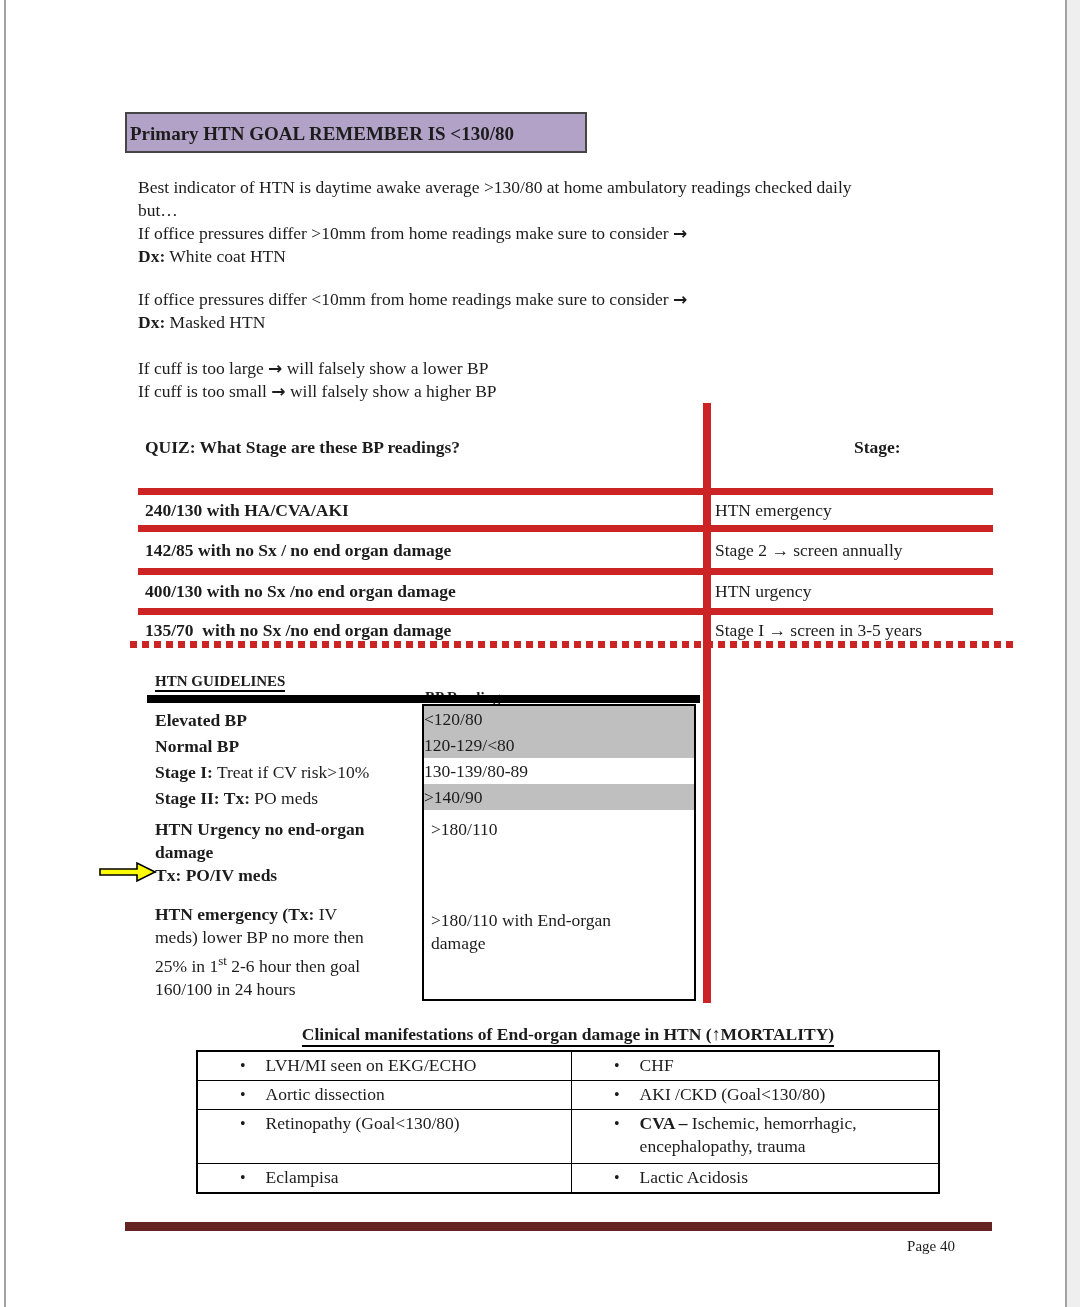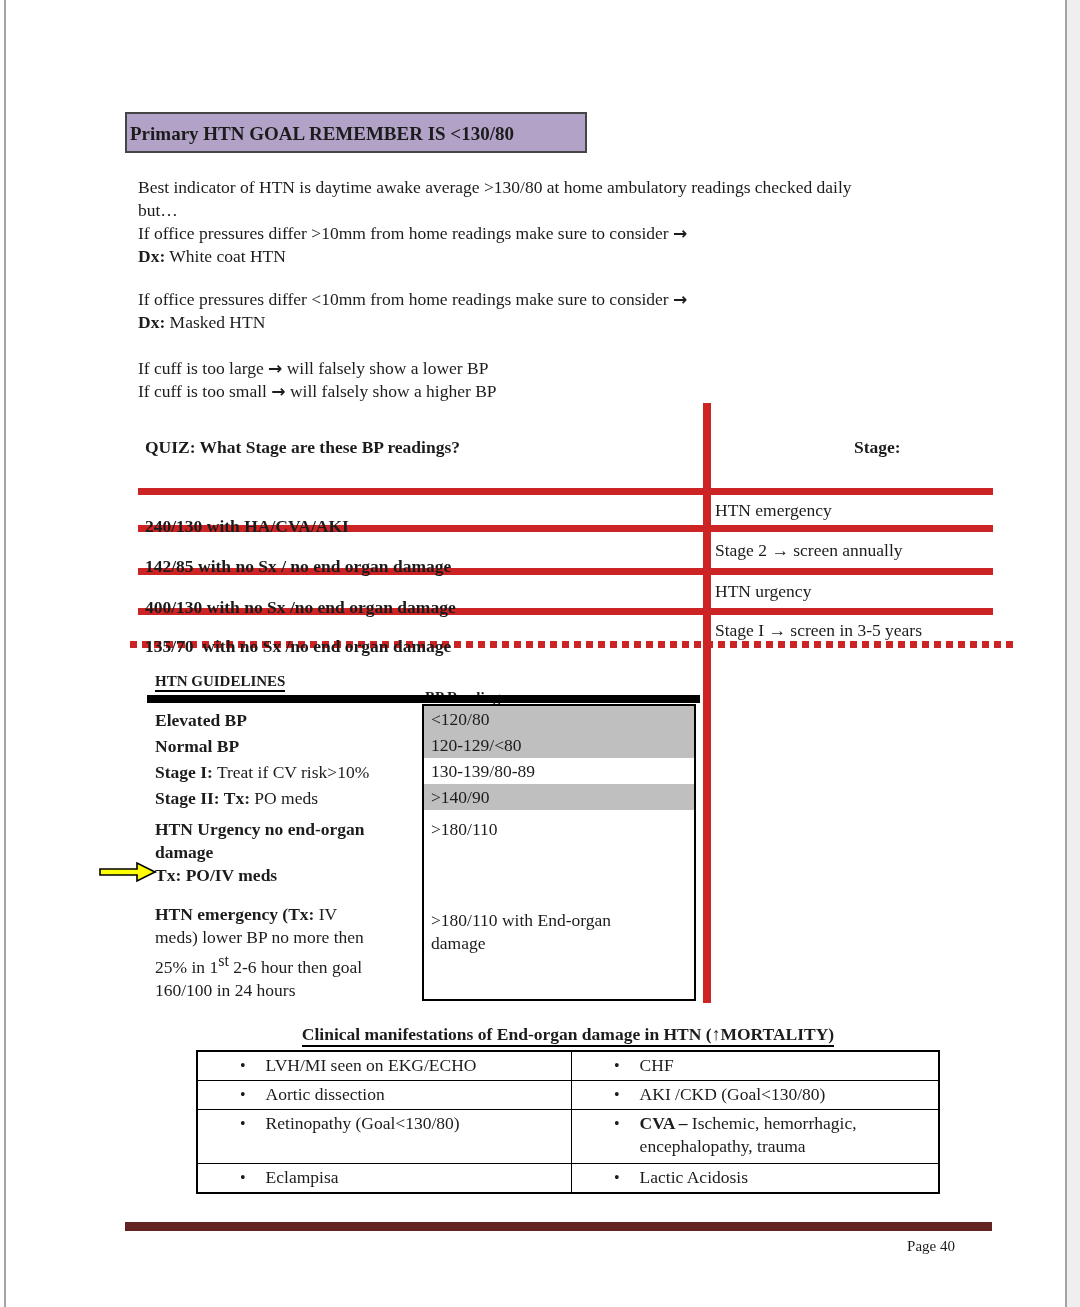--- a/index.html
+++ b/index.html
@@ -21,41 +21,41 @@
   .b { font-weight:bold; }
   .arrow { font-family:"DejaVu Sans",sans-serif; font-weight:bold; font-size:17px; }
 
   .vline { position:absolute; left:703px; top:403px; width:8px; height:600px; background:var(--accent-red,#cc2424); }
   .hbar  { position:absolute; left:138px; width:855px; height:7px; background:var(--accent-red,#cc2424); }
   .dotted {
     position:absolute; left:130px; top:641px; width:883px; height:7px;
     background:repeating-linear-gradient(to right, var(--accent-red,#cc2424) 0 7px, transparent 7px 12px);
   }
   .quiz-head { position:absolute; font-size:17.5px; font-weight:bold; }
-  .q-read { position:absolute; left:145px; font-size:17.5px; font-weight:bold; white-space:pre-wrap;margin-top:16px; }
+  .q-read { position:absolute; left:145px; font-size:17.5px; font-weight:bold; white-space:pre-wrap; }
   .q-stage { position:absolute; left:715px; font-size:17.5px; }
 
   .gl-head { position:absolute; font-size:15px; font-weight:bold; }
   .gl-head span { border-bottom:2px solid #000; padding-bottom:1px; }
   .blackbar { position:absolute; left:147px; top:695px; width:553px; height:8px; background:#000; }
 
   .bp-box {
     position:absolute; left:422px; top:704px; width:274px; height:297px;
     border:2px solid #000; box-sizing:border-box; font-size:17.5px;
   }
-  .bp-row { height:26px; line-height:26px; padding-left:7px; }
+  .bp-row { height:26px; line-height:26px; }
   .bp-row.shaded { background:var(--shade-gray,#bfbfbf); }
   .bp-urgency { position:absolute; left:7px; top:112px; line-height:23px; }
   .bp-emergency { position:absolute; left:7px; top:203px; width:200px; line-height:23px; }
 
   .stage-col { position:absolute; left:155px; top:707px; width:268px; font-size:17.5px; }
   .stage-col .row { height:26px; line-height:26px; white-space:nowrap; }
   .urgency-block { position:absolute; left:155px; top:818px; width:215px; font-size:17.5px; font-weight:bold; line-height:23px; }
   .emergency-block { position:absolute; left:155px; top:903px; width:218px; font-size:17.5px; line-height:23px; }
-  .emergency-block sup { font-size:16px;margin-top:16px; }
+  .emergency-block sup { font-size:13px;margin-top:16px; }
   .yellow-arrow { position:absolute; left:99px; top:861px; }
 
   .clin-title { position:absolute; left:196px; top:1024px; width:744px; text-align:center; font-size:17.5px; font-weight:bold; }
   .clin-title span { border-bottom:2px solid #000; padding-bottom:1px; }
   .clin-table { position:absolute; left:196px; top:1050px; width:744px; border:2px solid #000; box-sizing:border-box; font-size:17.5px; }
   .clin-row { display:grid; grid-template-columns:373px 1fr; border-top:1px solid #000; }
   .clin-row:first-child { border-top:none; }
   .clin-cell { display:flex; align-items:flex-start; padding:2px 4px 3px 0; line-height:23px; }
   .clin-cell.right { border-left:1px solid #000; }
   .bullet { margin-left:42px; margin-right:20px; font-size:16px; }

